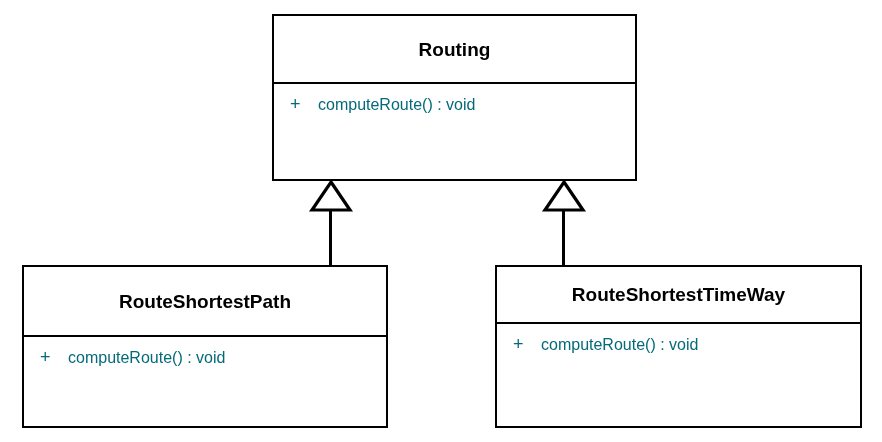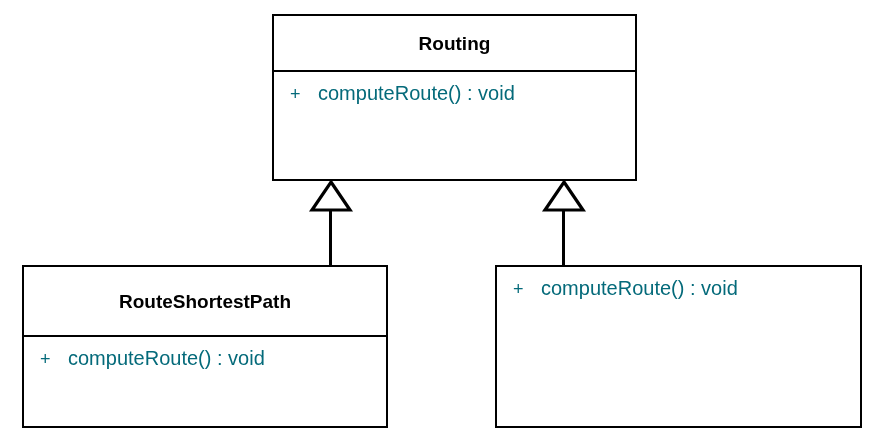--- a/index.html
+++ b/index.html
@@ -57,41 +57,41 @@
   }
   .uml-visibility {
     width: 44px;
     padding-left: 16px;
     box-sizing: border-box;
     color: #046a7a;
     font-size: 18px;
   }
   .uml-signature {
     color: #046a7a;
-    font-size: 20px;
+    font-size: 16px;
   }
 
   
   .gen-line {
     position: absolute;
     background: #000000;
     width: 3px;
   }
   .gen-arrow {
     position: absolute;
     overflow: visible;
   }
 </style>
 </head>
 <body>
 
 <div id="canvas">
 
   <div class="uml-class" style="left:272px; top:14px; width:365px; height:167px;">
-    <div class="uml-class-header" style="height:56px;">
+    <div class="uml-class-header" style="height:68px;">
       <span class="uml-class-name">Routing</span>
     </div>
     <div class="uml-compartment">
       <div class="uml-member">
         <span class="uml-visibility">+</span>
         <span class="uml-signature">computeRoute() : void</span>
       </div>
     </div>
   </div>
 
@@ -101,20 +101,23 @@
     </div>
     <div class="uml-compartment">
       <div class="uml-member">
         <span class="uml-visibility">+</span>
         <span class="uml-signature">computeRoute() : void</span>
       </div>
     </div>
   </div>
 
   <div class="uml-class" style="left:495px; top:265px; width:367px; height:163px;">
+    <div class="uml-class-header" style="height:57px;">
+      <span class="uml-class-name">RouteShortestTimeWay</span>
+    </div>
     <div class="uml-compartment">
       <div class="uml-member">
         <span class="uml-visibility">+</span>
         <span class="uml-signature">computeRoute() : void</span>
       </div>
     </div>
   </div>
 
   <div class="gen-line" style="left:329px; top:209px; height:57px;"></div>
   <svg class="gen-arrow" style="left:310px; top:180px;" width="42" height="32" viewBox="0 0 42 32">

